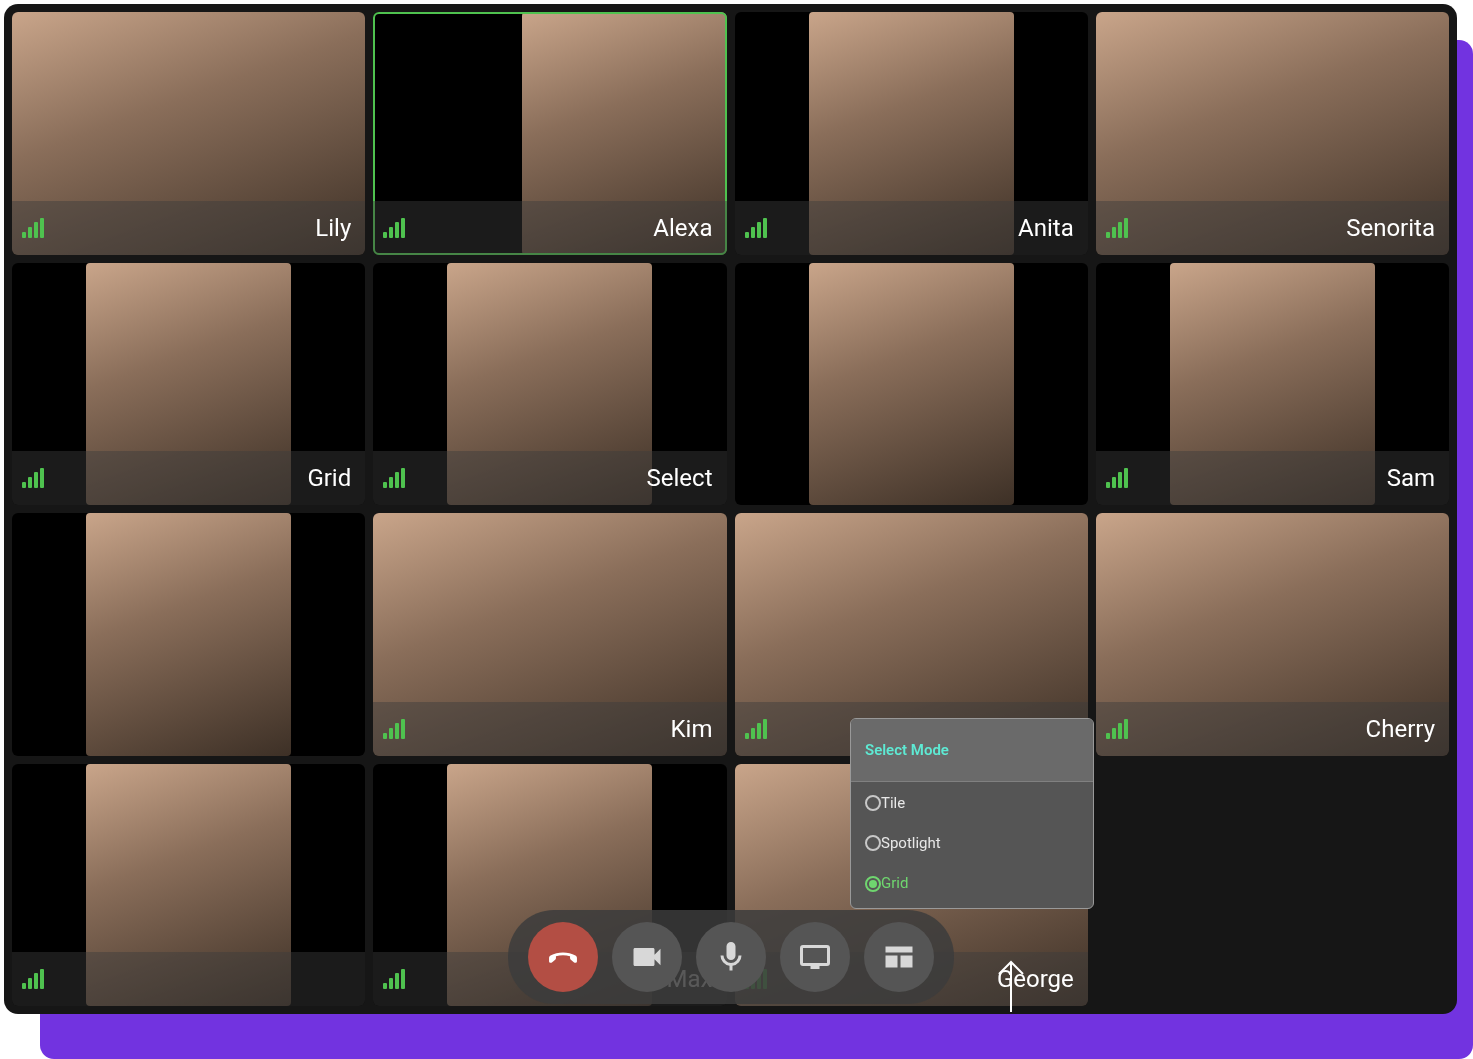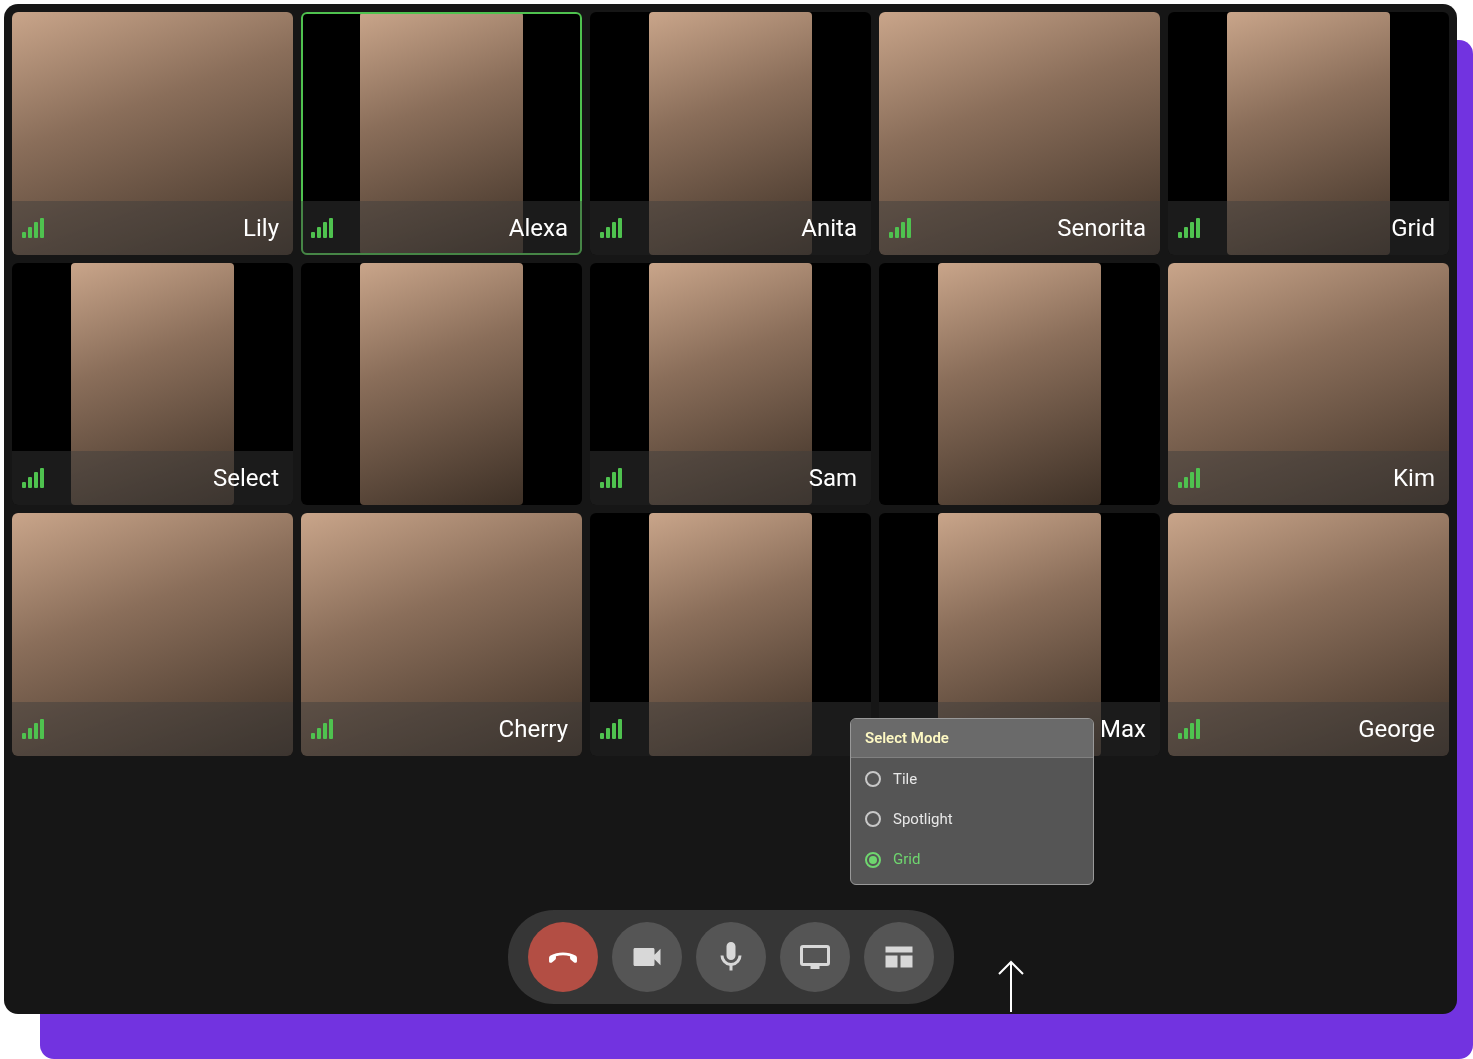--- a/index.html
+++ b/index.html
@@ -16,37 +16,38 @@
     position: absolute;
     top: 4px; left: 4px;
     width: 1453px; height: 1010px;
     background: #161616;
     border-radius: 14px;
     z-index: 1;
     padding: 8px;
   }
   .grid {
     display: grid;
-    grid-template-columns: repeat(5, 1fr);
+    grid-template-columns: repeat(4, 1fr);
     grid-template-rows: repeat(4, 1fr);
     gap: 8px;
     width: 100%; height: 100%;
   }
   .tile {
     position: relative;
     background: #000;
     border-radius: 6px;
     overflow: hidden;
     display: flex;
     align-items: center;
     justify-content: center;
   }
   .tile.active {
     outline: 2px solid #4fc24f;
     outline-offset: -2px;
+    justify-content: flex-end;
   }
   .avatar {
     width: 58%;
     height: 100%;
     background: linear-gradient(160deg,#c9a58a 0%, #8a6e5a 40%, #3d3026 100%);
     border-radius: 4px;
   }
   .avatar.wide { width: 100%; }
   .avatar-head {
     position: absolute;
@@ -126,35 +127,34 @@
     border: 1px solid #999;
     border-radius: 6px;
     z-index: 7;
     left: 846px;
     top: 714px;
     overflow: hidden;
     font-size: 15px;
   }
   .popover-header {
     background: #6a6a6a;
-    color: #fef9c3;
+    color: #5eead4;
     font-weight: 600;
-    padding: 10px 14px;
+    padding: 22px 14px;
     border-bottom: 1px solid #808080;
   }
   .popover-body {
     padding: 12px 14px 16px 14px;
     display: flex;
     flex-direction: column;
     gap: 22px;
   }
   .radio-row {
     display: flex;
     align-items: center;
-    gap: 12px;
     cursor: pointer;
     color: #e8e8e8;
   }
   .radio-row.selected { color: #6fd66f; align-items: flex-end; }
   .radio-outer {
     width: 16px; height: 16px;
     border: 2px solid #c8c8c8;
     border-radius: 50%;
     display: flex;
     align-items: center;

